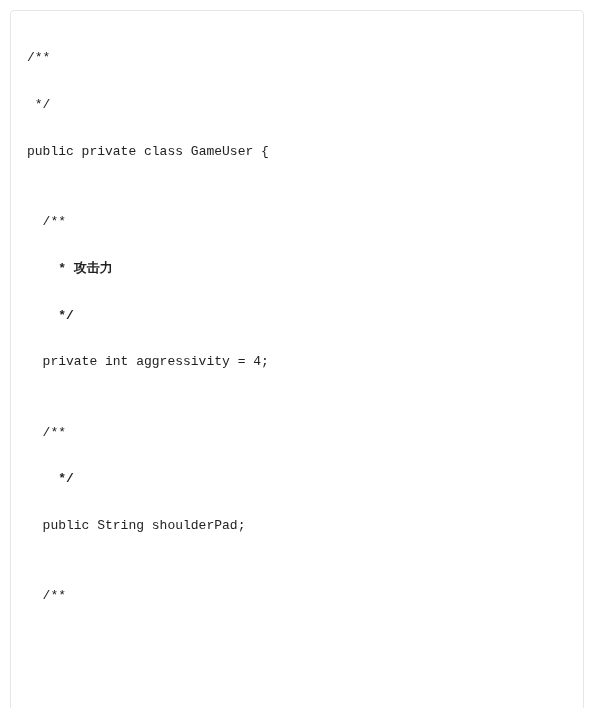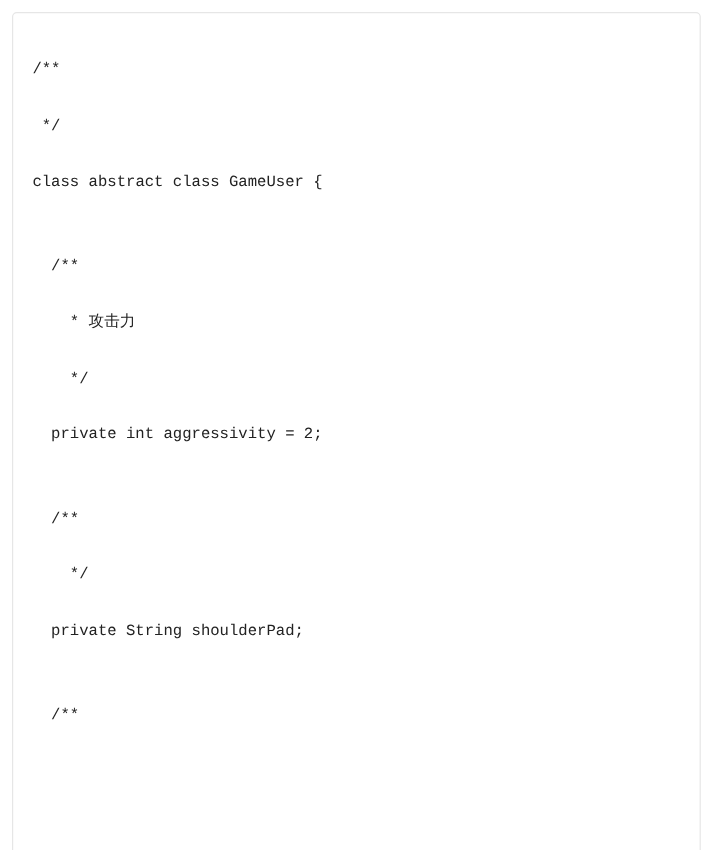--- a/index.html
+++ b/index.html
@@ -18,38 +18,38 @@
     border-radius: 4px;
     padding: 12px 16px 12px 16px;
     background: #ffffff;
     white-space: pre;
     overflow: hidden;
     min-height: 660px;
     position: relative;
   }
   .line { display:block; font-family: inherit; }
   .indent1 { padding-left: 2ch; }
-  .indent2 { padding-left: 3ch; }
+  .indent2 { padding-left: 3ch; font-weight: bold; }
 </style>
 </head>
 <body>
 
 <div class="code-box">
 <span class="line">/**</span>
 <span class="line"> */</span>
-<span class="line">class abstract class GameUser {</span>
+<span class="line">public private class GameUser {</span>
 <span class="line"></span>
 <span class="line indent1">/**</span>
 <span class="line indent2"> * 攻击力</span>
 <span class="line indent2"> */</span>
-<span class="line indent1">private int aggressivity = 2;</span>
+<span class="line indent1">private int aggressivity = 4;</span>
 <span class="line"></span>
 <span class="line indent1">/**</span>
 <span class="line indent2"> */</span>
-<span class="line indent1">private String shoulderPad;</span>
+<span class="line indent1">public String shoulderPad;</span>
 <span class="line"></span>
 <span class="line indent1">/**</span>
 
 
 
 <span class="line"></span>
 
 
 
 

